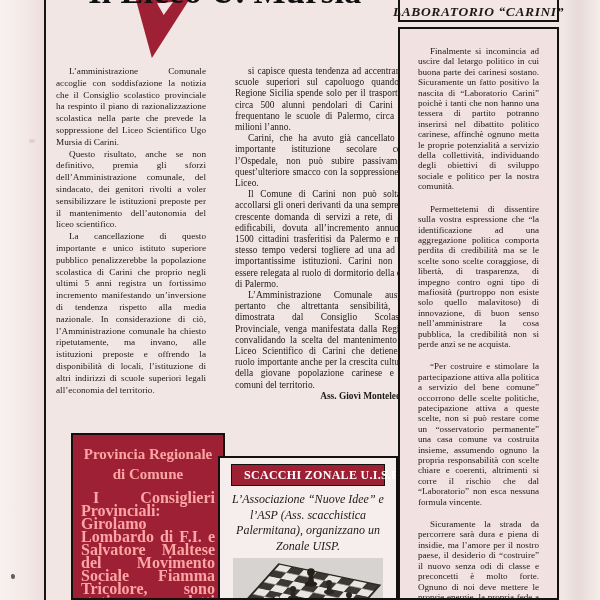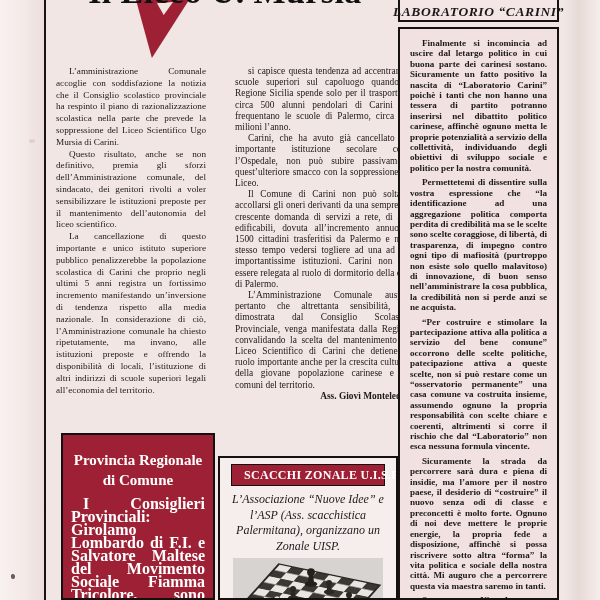--- a/index.html
+++ b/index.html
@@ -29,24 +29,24 @@
   .col-mid{left:235px;width:178px;height:389px;overflow:hidden;font-size:9.4px;line-height:11.2px;}
   .byline{text-align:right;font-weight:bold;text-indent:0;padding-right:3px;margin-top:1px;}
   
   .lab-header{position:absolute;left:398px;top:-17px;width:161px;height:39px;box-sizing:border-box;
         border:2px solid #171212;background:#f3e6e5;display:flex;align-items:flex-end;justify-content:center;}
   .lab-header span{font-weight:bold;font-style:italic;font-size:13.5px;letter-spacing:.6px;
         white-space:nowrap;padding-bottom:0;}
   .lab-box{position:absolute;left:398px;top:27px;width:161px;height:573px;box-sizing:border-box;
         border:2px solid #171212;background:#f1e1e1;padding:5px 6px;overflow:hidden;
         text-align:justify;font-size:9.1px;line-height:10.4px;}
-  .lab-box p{margin:4px;text-indent:12px;font-weight:bold;}
+  .lab-box p{margin:12px;text-indent:12px;}
   
-  .prov-box{position:absolute;left:61px;top:433px;width:154px;height:167px;box-sizing:border-box;
-        border:2px solid #141010;background:#9e2034;color:#ffffff;padding:14px 8px;overflow:hidden;z-index:2;}
+  .prov-box{position:absolute;left:71px;top:433px;width:154px;height:167px;box-sizing:border-box;
+        border:2px solid #141010;background:#9e2034;color:#fca5a5;padding:8px 8px;overflow:hidden;z-index:2;}
   .prov-title{text-align:center;font-weight:bold;font-size:15px;line-height:19.5px;margin:2px 0 7px;white-space:nowrap;}
   .prov-box p.pbody{margin:0;font-weight:bold;font-size:16px;line-height:13px;text-align:justify;text-indent:12px;}
   
   .chess-box{position:absolute;left:218px;top:456px;width:180px;height:144px;box-sizing:border-box;
         border:2px solid #141010;background:#f6eeec;padding:4px 6px;overflow:hidden;z-index:2;}
   .chess-banner{border:1px solid #141010;background:#9e2034;color:#fff;font-weight:bold;font-size:12px;
         letter-spacing:.3px;text-align:center;padding:3px 12px 2px;margin:2px 5px 0;white-space:nowrap;}
   .chess-tagline{font-style:italic;font-weight:normal;font-size:12px;line-height:15.5px;text-align:center;margin:6px 1px 0;}
   .chess-photo{display:block;margin:4px auto 0;}
 </style>

